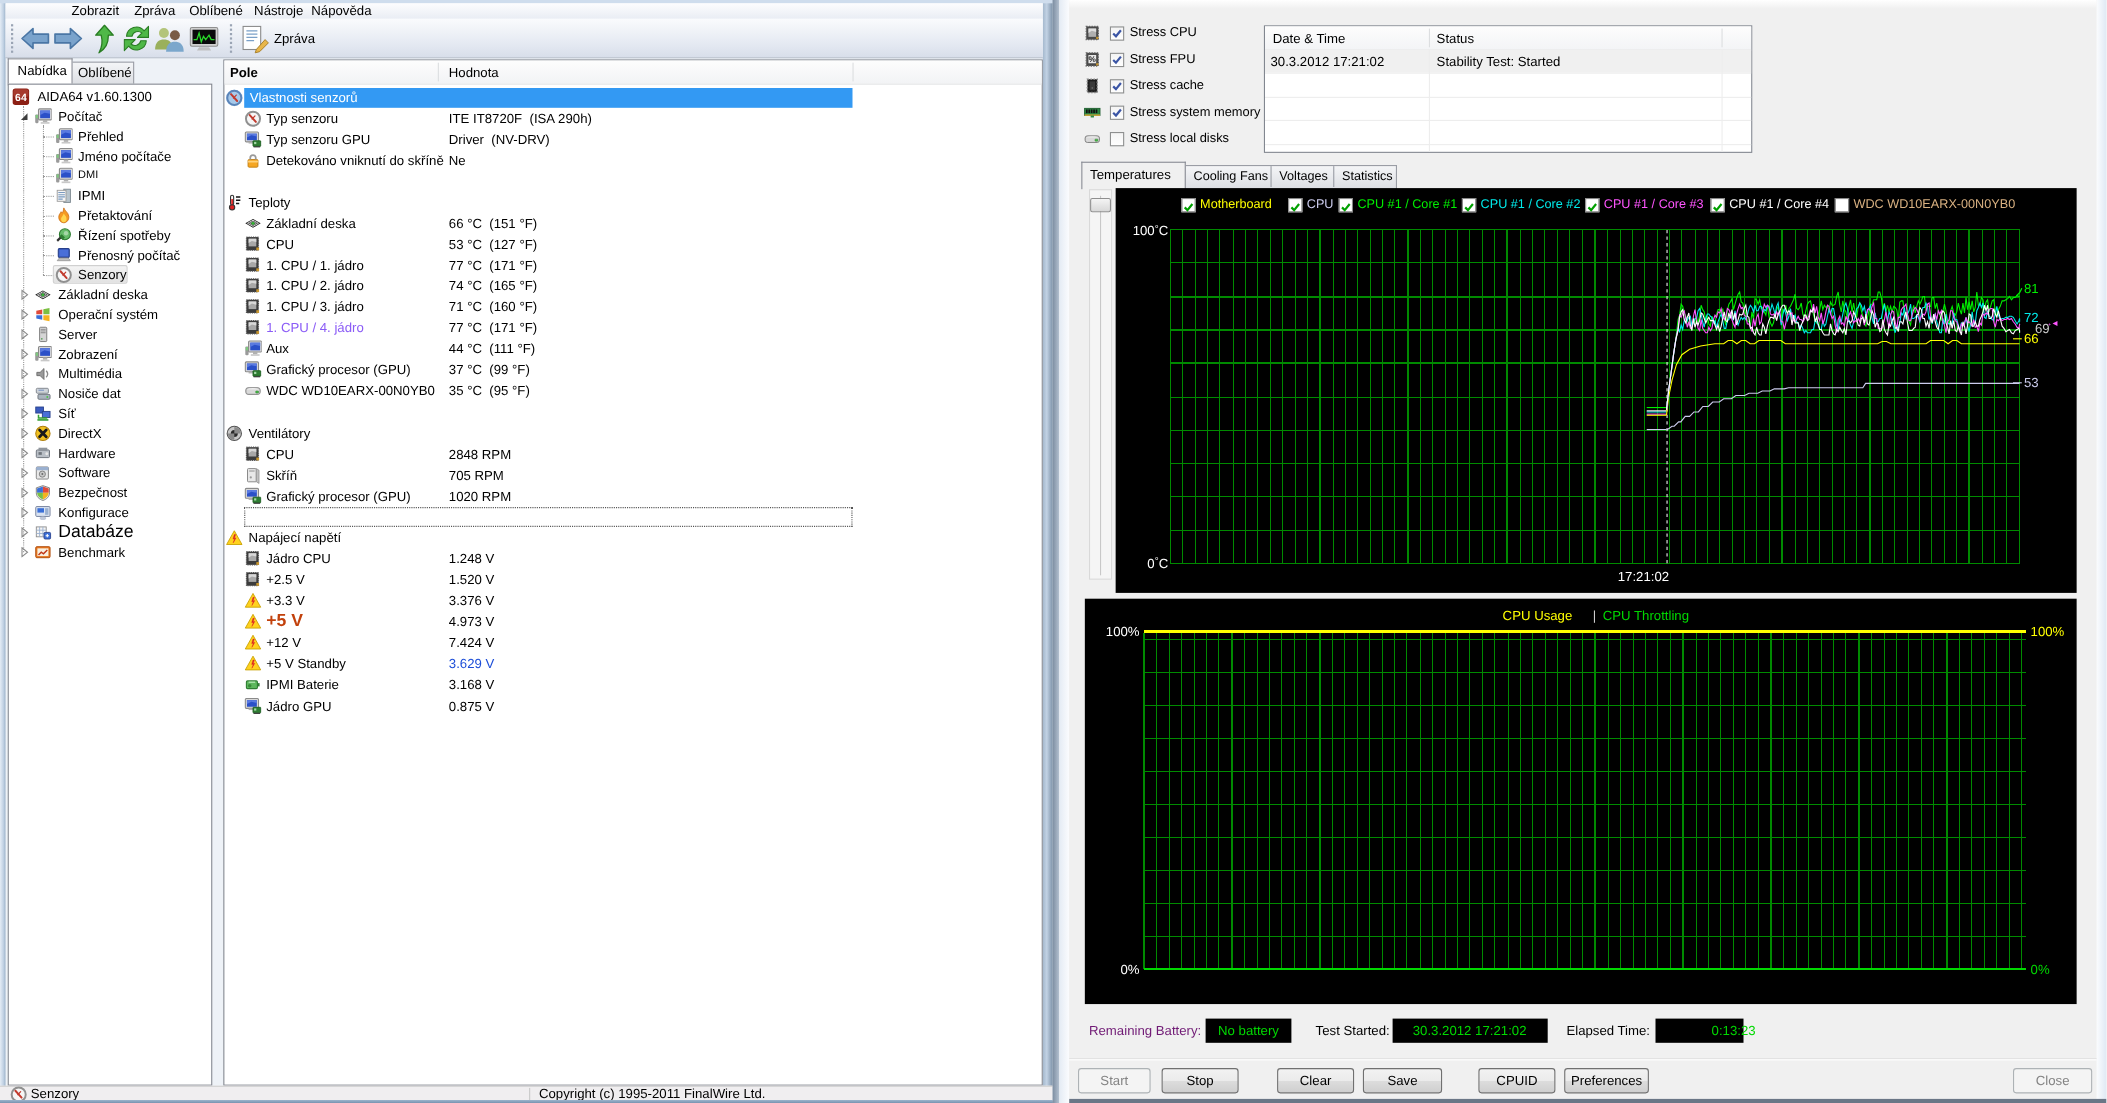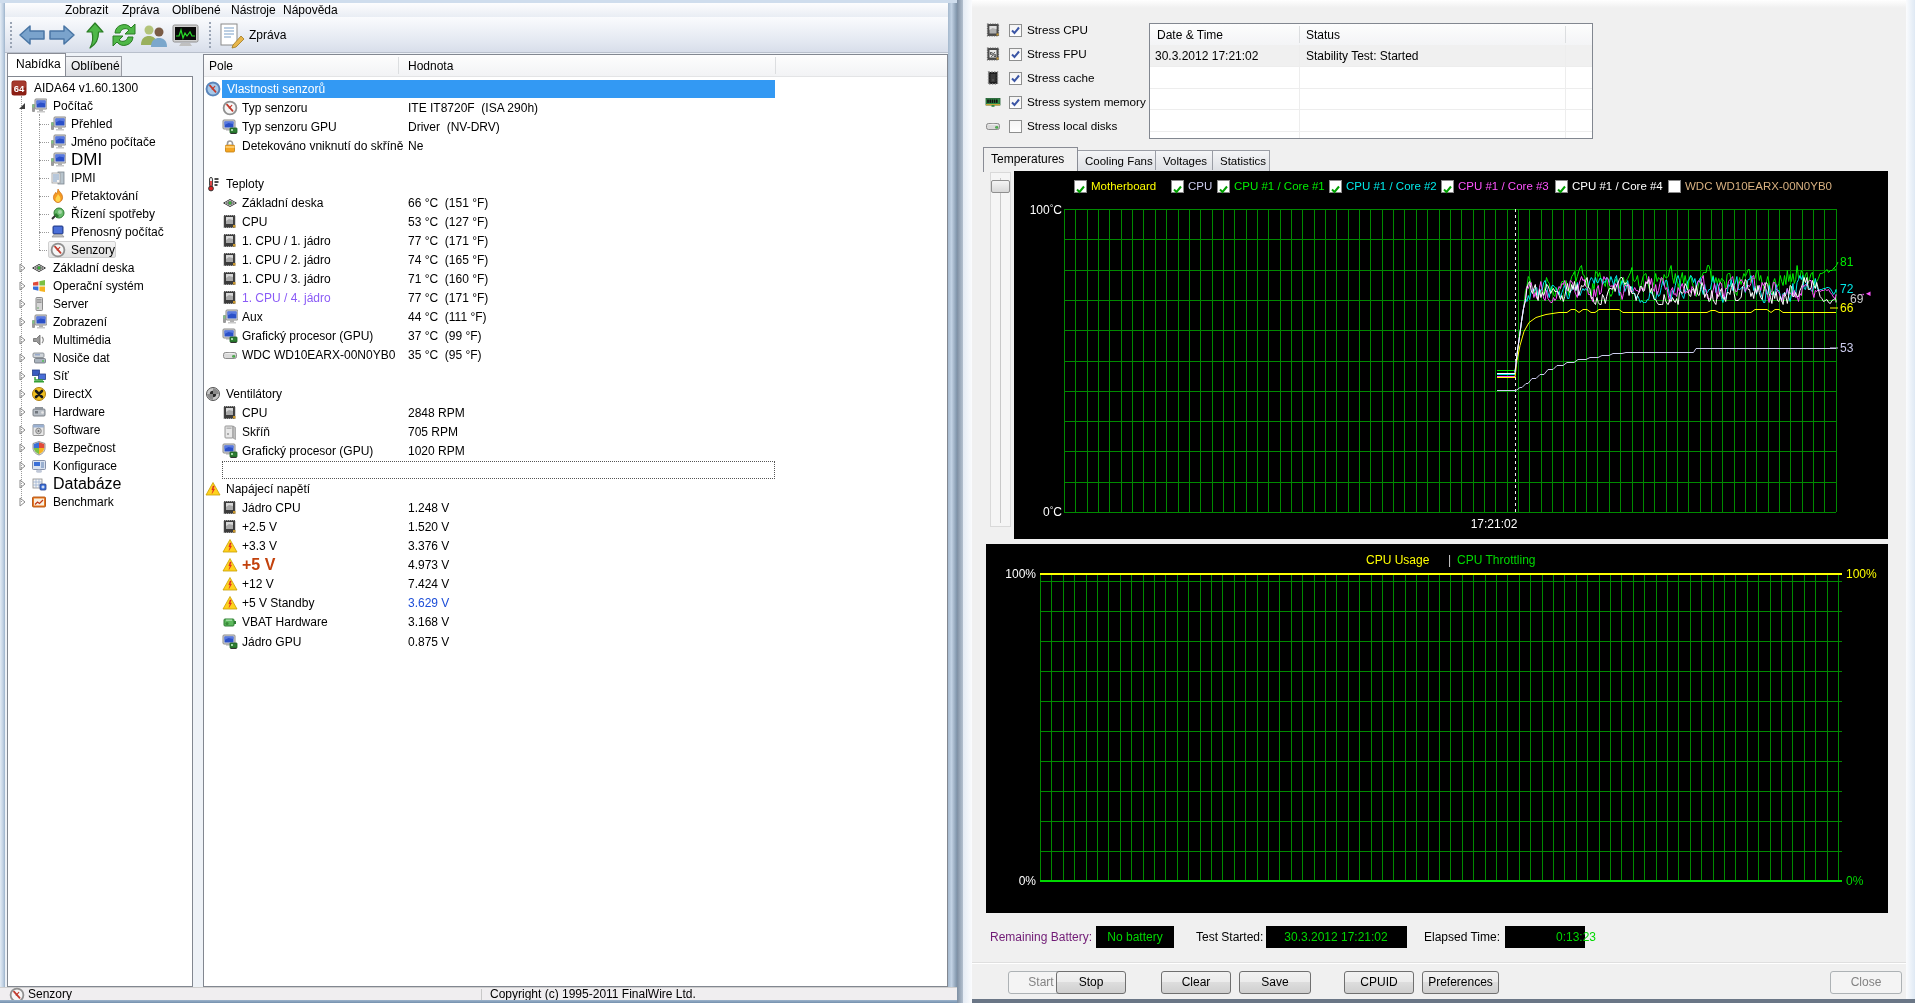--- a/index.html
+++ b/index.html
@@ -53,21 +53,21 @@
 <div style="position:absolute;left:249px;top:27px;height:16px;line-height:16px;font-size:12px;color:#000;font-weight:normal;white-space:nowrap;">Zpráva</div>
 <div style="position:absolute;left:7px;top:56px;width:113px;height:20px;background:linear-gradient(#f4f5f7,#dcdee3);border:1px solid #9a9da5;"></div>
 <div style="position:absolute;left:7px;top:53px;width:57px;height:23px;background:#fff;border:1px solid #898c95;border-bottom:none;"></div>
 <div style="position:absolute;left:16px;top:56px;height:16px;line-height:16px;font-size:12px;color:#000;font-weight:normal;white-space:nowrap;">Nabídka</div>
 <div style="position:absolute;left:71px;top:58px;height:16px;line-height:16px;font-size:12px;color:#000;font-weight:normal;white-space:nowrap;">Oblíbené</div>
 <div style="position:absolute;left:7px;top:76px;width:186px;height:911px;background:#fff;border:1px solid #828790;box-sizing:border-box;"></div>
 <div style="position:absolute;left:203px;top:54px;width:745px;height:933px;background:#fff;border:1px solid #828790;box-sizing:border-box;"></div>
 <div style="position:absolute;left:204px;top:55px;width:743px;height:21px;background:linear-gradient(#fdfdfd,#f2f3f5);border-bottom:1px solid #e3e4e6;"></div>
 <div style="position:absolute;left:398px;top:57px;width:1px;height:17px;background:#dcdee0;"></div>
 <div style="position:absolute;left:775px;top:57px;width:1px;height:17px;background:#dcdee0;"></div>
-<div style="position:absolute;left:209px;top:58px;height:16px;line-height:16px;font-size:12px;color:#000;font-weight:normal;white-space:nowrap;">Pole</div>
+<div style="position:absolute;left:209px;top:58px;height:16px;line-height:16px;font-size:12px;color:#000;font-weight:bold;white-space:nowrap;">Pole</div>
 <div style="position:absolute;left:408px;top:58px;height:16px;line-height:16px;font-size:12px;color:#000;font-weight:normal;white-space:nowrap;">Hodnota</div>
 <div style="position:absolute;left:0px;top:987px;width:957px;height:13px;background:#f0eef0;border-top:1px solid #cfcfcf;"></div>
 <svg style="position:absolute;left:9px;top:987px" width="16" height="16" viewBox="0 0 16 16">
       <circle cx="8" cy="8" r="7" fill="#f6f6f6"></circle>
       <circle cx="8" cy="8" r="6.4" fill="none" stroke="#909090" stroke-width="1.8"></circle>
       <path d="M5 4.6 L10.6 10.8" stroke="#c23b2e" stroke-width="1.8" stroke-linecap="round"></path>
       <path d="M9.8 5.4 L7.2 8.2" stroke="#c23b2e" stroke-width="1.1" stroke-linecap="round"></path>
     </svg>
 <div style="position:absolute;left:28px;top:986px;height:16px;line-height:16px;font-size:12px;color:#000;font-weight:normal;white-space:nowrap;">Senzory</div>
 <div style="position:absolute;left:481px;top:989px;width:1px;height:11px;background:#c8c8c8;"></div>
@@ -124,21 +124,21 @@
 <div style="position:absolute;left:71px;top:134px;height:16px;line-height:16px;font-size:12px;color:#000;font-weight:normal;white-space:nowrap;">Jméno počítače</div>
 <svg style="position:absolute;left:50px;top:152px" width="16" height="16" viewBox="0 0 16 16">
       <rect x="1" y="6" width="3" height="8" rx="1" fill="#9a9a9a"></rect>
       <rect x="1.5" y="6.5" width="2" height="3" fill="#7ec97e"></rect>
       <rect x="4" y="1" width="12" height="10" rx="1" fill="#d9d9d9" stroke="#8a8a8a" stroke-width="1"></rect>
       <rect x="5.5" y="2.5" width="9" height="7" fill="#2b50c8"></rect>
       <path d="M5.5 2.5h9v3l-5-1-4 2z" fill="#5a7ae0"></path>
       <rect x="8" y="11" width="4" height="2" fill="#b0b0b0"></rect>
       <rect x="6" y="13" width="8" height="1.5" fill="#c8c8c8"></rect>
     </svg>
-<div style="position:absolute;left:71px;top:152px;height:16px;line-height:16px;font-size:17px;color:#000;font-weight:normal;white-space:nowrap;text-align:right;">DMI</div>
+<div style="position:absolute;left:71px;top:152px;height:16px;line-height:16px;font-size:10px;color:#000;font-weight:normal;white-space:nowrap;text-align:right;">DMI</div>
 <svg style="position:absolute;left:50px;top:170px" width="16" height="16" viewBox="0 0 16 16">
       <rect x="8" y="2" width="6" height="12" fill="#b8c4cc" stroke="#7a868e" stroke-width="0.8"></rect>
       <rect x="2" y="3" width="8" height="10" fill="#f5f5f5" stroke="#9a9a9a" stroke-width="0.8"></rect>
       <path d="M3 5h6M3 7h6M3 9h6M3 11h4" stroke="#7a9ac0" stroke-width="1"></path>
     </svg>
 <div style="position:absolute;left:71px;top:170px;height:16px;line-height:16px;font-size:12px;color:#000;font-weight:normal;white-space:nowrap;">IPMI</div>
 <svg style="position:absolute;left:50px;top:188px" width="16" height="16" viewBox="0 0 16 16">
       <path d="M8 1 C9 4 12 5 12.5 8.5 C13 12 10.5 14.5 8 14.5 C5.5 14.5 3 12 3.5 8.5 C3.8 6.5 5 6 5.5 4.5 C6.5 6 7.5 5.5 8 1z" fill="#f59a23" stroke="#c96a10" stroke-width="0.7"></path>
       <path d="M8 6 C9 8 10.5 8.5 10.5 11 C10.5 13 9.3 14 8 14 C6.7 14 5.5 13 5.5 11 C5.5 9.5 7 8.5 8 6z" fill="#ffd54f"></path>
     </svg>
@@ -507,21 +507,21 @@
       <path d="M8 5 L6.8 9 L8.3 8.8 L7 12.5 L9.6 8 L8.1 8.3 L9.2 5z" fill="#d22" stroke="#d22" stroke-width="0.4"></path>
     </svg>
 <div style="position:absolute;left:242px;top:595px;height:16px;line-height:16px;font-size:12px;color:#000;font-weight:normal;white-space:nowrap;">+5 V Standby</div>
 <div style="position:absolute;left:408px;top:595px;height:16px;line-height:16px;font-size:12px;color:#1d4ed8;font-weight:normal;white-space:nowrap;">3.629 V</div>
 <svg style="position:absolute;left:222px;top:614px" width="16" height="16" viewBox="0 0 16 16">
       <rect x="2" y="5" width="10" height="7" rx="1" fill="#5cb85c" stroke="#2e7d32" stroke-width="1"></rect>
       <rect x="12" y="7" width="2" height="3" fill="#2e7d32"></rect>
       <path d="M4 6.2 h6" stroke="#a5e0a5" stroke-width="1.4"></path>
       <circle cx="5" cy="9.5" r="1.6" fill="#3a8a3a"></circle>
     </svg>
-<div style="position:absolute;left:242px;top:614px;height:16px;line-height:16px;font-size:12px;color:#000;font-weight:normal;white-space:nowrap;">VBAT Hardware</div>
+<div style="position:absolute;left:242px;top:614px;height:16px;line-height:16px;font-size:12px;color:#000;font-weight:normal;white-space:nowrap;">IPMI Baterie</div>
 <div style="position:absolute;left:408px;top:614px;height:16px;line-height:16px;font-size:12px;color:#000;font-weight:normal;white-space:nowrap;">3.168 V</div>
 <svg style="position:absolute;left:222px;top:634px" width="16" height="16" viewBox="0 0 16 16">
       <rect x="1" y="1" width="12" height="9" rx="1" fill="#d9d9d9" stroke="#8a8a8a" stroke-width="1"></rect>
       <rect x="2.5" y="2.5" width="9" height="6" fill="#2b50c8"></rect>
       <path d="M2.5 2.5h9v2.5l-5-1-4 2z" fill="#5a7ae0"></path>
       <rect x="4" y="10" width="5" height="1.5" fill="#b0b0b0"></rect>
       <rect x="8" y="9" width="7" height="5" rx="0.5" fill="#2e7d32" stroke="#1b5e20" stroke-width="0.8"></rect>
       <rect x="9" y="10" width="2" height="2" fill="#a5d6a7"></rect>
       <rect x="8.5" y="14" width="6" height="1" fill="#333"></rect>
     </svg>
@@ -859,19 +859,19 @@
 <div style="position:absolute;left:1096px;top:926px;width:78px;height:22px;background:#000;"></div>
 <div style="position:absolute;left:1135px;transform:translateX(-50%);top:929px;height:16px;line-height:16px;font-size:12px;color:#00d800;font-weight:normal;white-space:nowrap;">No battery</div>
 <div style="position:absolute;left:1196px;top:929px;height:16px;line-height:16px;font-size:12px;color:#000;font-weight:normal;white-space:nowrap;">Test Started:</div>
 <div style="position:absolute;left:1266px;top:926px;width:141px;height:22px;background:#000;"></div>
 <div style="position:absolute;left:1336px;transform:translateX(-50%);top:929px;height:16px;line-height:16px;font-size:12px;color:#00d800;font-weight:normal;white-space:nowrap;">30.3.2012 17:21:02</div>
 <div style="position:absolute;left:1424px;top:929px;height:16px;line-height:16px;font-size:12px;color:#000;font-weight:normal;white-space:nowrap;">Elapsed Time:</div>
 <div style="position:absolute;left:1505px;top:926px;width:80px;height:22px;background:#000;"></div>
 <div style="position:absolute;left:1545px;transform:translateX(-50%);top:929px;height:16px;line-height:16px;font-size:12px;color:#00d800;font-weight:normal;white-space:nowrap;margin-left:31px;">0:13:23</div>
 <div style="position:absolute;left:972px;top:962px;width:934px;height:1px;background:#dfdfdf;"></div>
 <div style="position:absolute;left:972px;top:963px;width:934px;height:1px;background:#ffffff;"></div>
-<div style="position:absolute;left:980px;top:971px;width:66px;height:23px;background:#f4f4f4;border:1px solid #adb2b5;color:#838383;border-radius:3px;box-sizing:border-box;font-size:12px;text-align:center;line-height:21px;margin-left:28px;">Start</div>
+<div style="position:absolute;left:980px;top:971px;width:66px;height:23px;background:#f4f4f4;border:1px solid #adb2b5;color:#838383;border-radius:3px;box-sizing:border-box;font-size:12px;text-align:center;line-height:21px;">Start</div>
 <div style="position:absolute;left:1056px;top:971px;width:70px;height:23px;background:linear-gradient(#f2f2f2,#ebebeb 50%,#dddddd 50%,#cfcfcf);border:1px solid #707070;color:#000;border-radius:3px;box-sizing:border-box;font-size:12px;text-align:center;line-height:21px;">Stop</div>
 <div style="position:absolute;left:1161px;top:971px;width:70px;height:23px;background:linear-gradient(#f2f2f2,#ebebeb 50%,#dddddd 50%,#cfcfcf);border:1px solid #707070;color:#000;border-radius:3px;box-sizing:border-box;font-size:12px;text-align:center;line-height:21px;">Clear</div>
 <div style="position:absolute;left:1239px;top:971px;width:72px;height:23px;background:linear-gradient(#f2f2f2,#ebebeb 50%,#dddddd 50%,#cfcfcf);border:1px solid #707070;color:#000;border-radius:3px;box-sizing:border-box;font-size:12px;text-align:center;line-height:21px;">Save</div>
 <div style="position:absolute;left:1344px;top:971px;width:70px;height:23px;background:linear-gradient(#f2f2f2,#ebebeb 50%,#dddddd 50%,#cfcfcf);border:1px solid #707070;color:#000;border-radius:3px;box-sizing:border-box;font-size:12px;text-align:center;line-height:21px;">CPUID</div>
 <div style="position:absolute;left:1422px;top:971px;width:77px;height:23px;background:linear-gradient(#f2f2f2,#ebebeb 50%,#dddddd 50%,#cfcfcf);border:1px solid #707070;color:#000;border-radius:3px;box-sizing:border-box;font-size:12px;text-align:center;line-height:21px;">Preferences</div>
 <div style="position:absolute;left:1830px;top:971px;width:72px;height:23px;background:#f4f4f4;border:1px solid #adb2b5;color:#838383;border-radius:3px;box-sizing:border-box;font-size:12px;text-align:center;line-height:21px;">Close</div>
 </div>
 </body></html>

